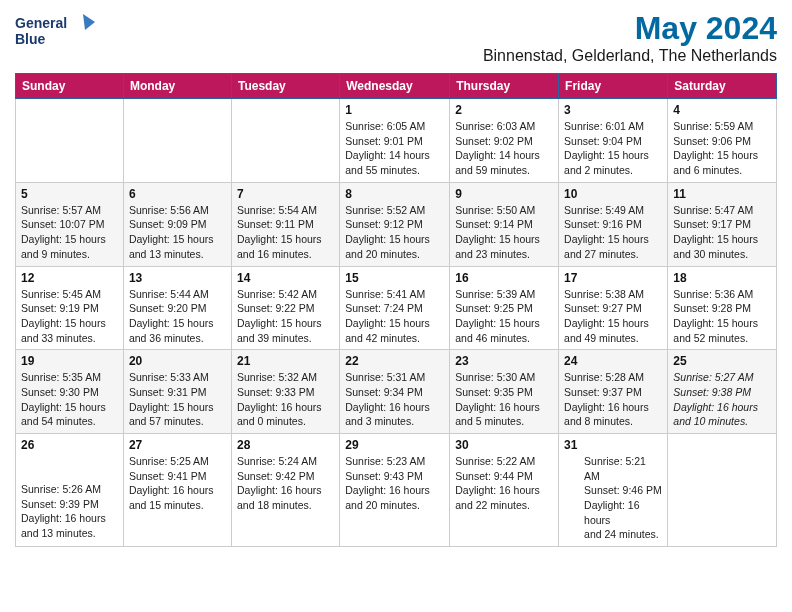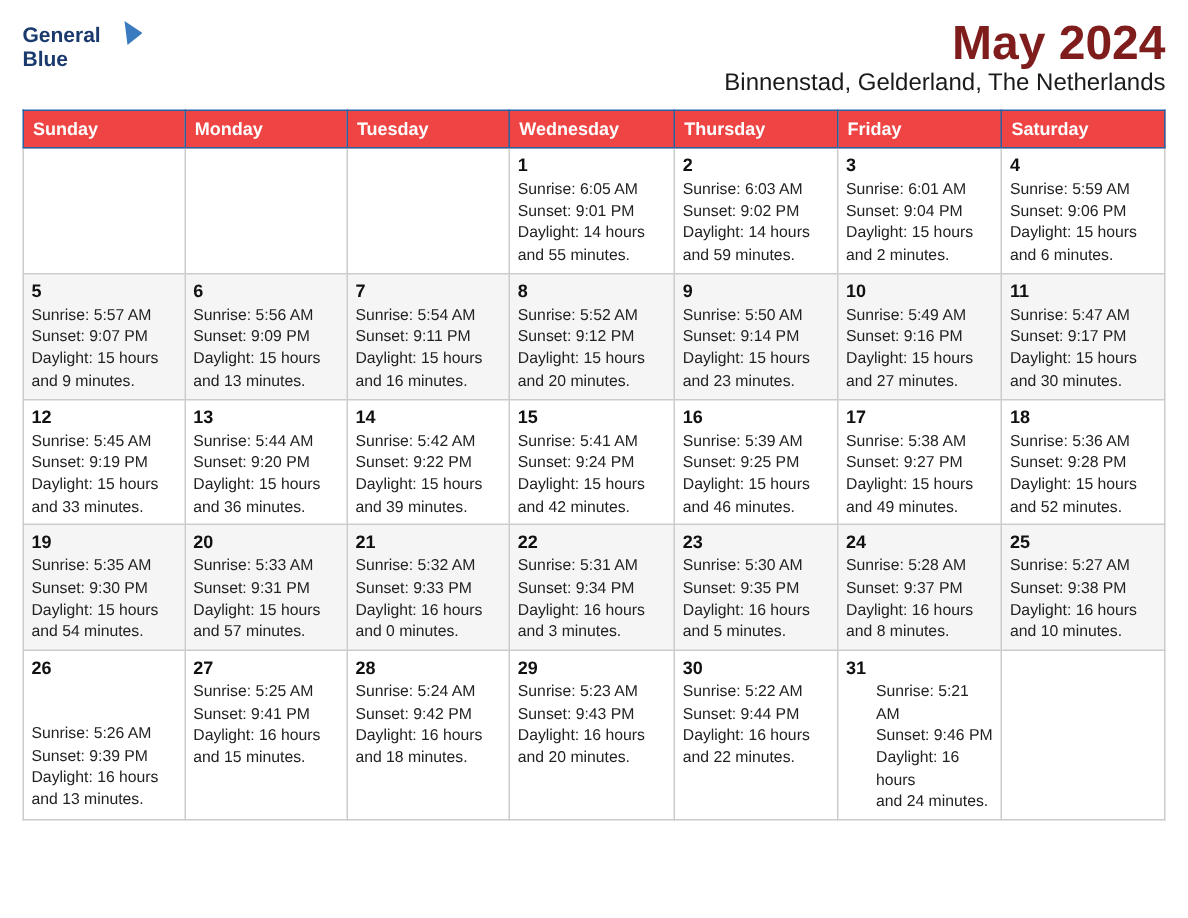--- a/index.html
+++ b/index.html
@@ -21,33 +21,33 @@
       align-items: center;
       gap: 4px;
       justify-content: flex-end;
     }
     .title-area {
       text-align: right;
     }
     .month-title {
       font-size: 32px;
       font-weight: bold;
-      color: #7f1d1d;
+      color: #0369a1;
     }
     .subtitle {
       font-size: 16px;
       color: #1a1a1a;
     }
     .calendar {
       width: 100%;
       border-collapse: collapse;
       font-size: 11px;
     }
     .calendar th {
-      background: #ef4444;
+      background: #be185d;
       color: #fff;
       text-align: left;
       padding: 5px 6px;
       font-size: 12px;
       font-weight: bold;
       border: 1px solid #2962a0;
     }
     .calendar td {
       border: 1px solid #ccc;
       vertical-align: top;
@@ -134,21 +134,21 @@
           <div class="day-info" style="white-space: pre-line;">Sunrise: 5:59 AM
 Sunset: 9:06 PM
 Daylight: 15 hours
 and 6 minutes.</div>
         </td>
       </tr>
       <tr>
         <td>
           <div class="day-num">5</div>
           <div class="day-info" style="white-space: pre-line;">Sunrise: 5:57 AM
-Sunset: 9:07 PM
+Sunset: 10:07 PM
 Daylight: 15 hours
 and 9 minutes.</div>
         </td>
         <td>
           <div class="day-num">6</div>
           <div class="day-info" style="white-space: pre-line;">Sunrise: 5:56 AM
 Sunset: 9:09 PM
 Daylight: 15 hours
 and 13 minutes.</div>
         </td>
@@ -206,21 +206,21 @@
         <td>
           <div class="day-num">14</div>
           <div class="day-info" style="white-space: pre-line;">Sunrise: 5:42 AM
 Sunset: 9:22 PM
 Daylight: 15 hours
 and 39 minutes.</div>
         </td>
         <td>
           <div class="day-num">15</div>
           <div class="day-info" style="white-space: pre-line;">Sunrise: 5:41 AM
-Sunset: 9:24 PM
+Sunset: 7:24 PM
 Daylight: 15 hours
 and 42 minutes.</div>
         </td>
         <td>
           <div class="day-num">16</div>
           <div class="day-info" style="white-space: pre-line;">Sunrise: 5:39 AM
 Sunset: 9:25 PM
 Daylight: 15 hours
 and 46 minutes.</div>
         </td>
@@ -277,21 +277,21 @@
         </td>
         <td>
           <div class="day-num">24</div>
           <div class="day-info" style="white-space: pre-line;">Sunrise: 5:28 AM
 Sunset: 9:37 PM
 Daylight: 16 hours
 and 8 minutes.</div>
         </td>
         <td>
           <div class="day-num">25</div>
-          <div class="day-info" style="white-space: pre-line;">Sunrise: 5:27 AM
+          <div class="day-info" style="white-space: pre-line; font-style: italic;">Sunrise: 5:27 AM
 Sunset: 9:38 PM
 Daylight: 16 hours
 and 10 minutes.</div>
         </td>
       </tr>
       <tr>
         <td>
           <div class="day-num">26</div>
           <div class="day-info" style="white-space: pre-line; margin-top: 30px;">Sunrise: 5:26 AM
 Sunset: 9:39 PM

